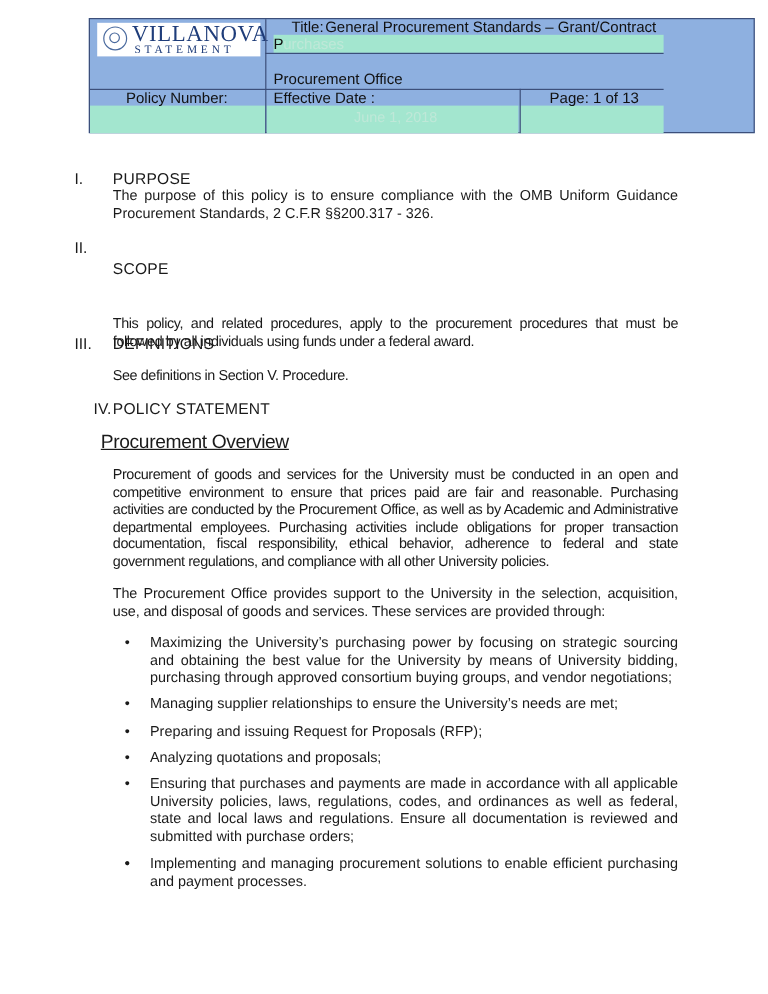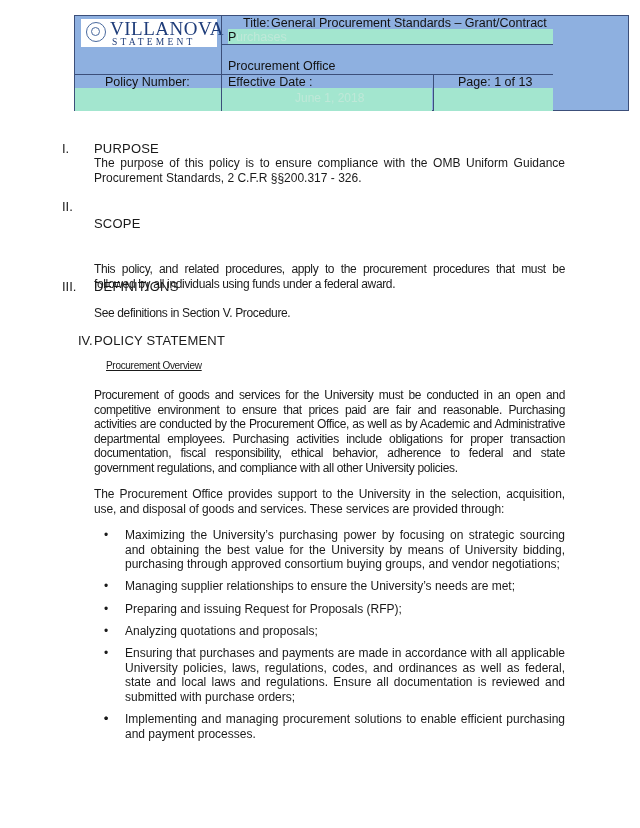--- a/index.html
+++ b/index.html
@@ -26,21 +26,21 @@
   .title-green { position: absolute; left: 153px; top: 13px; width: 325px; height: 15px; background: #a3e6cf; }
   .row2-green { position: absolute; top: 72px; height: 23px; background: #a3e6cf; }
   .faded { position: absolute; font-size: 12px; color: #bfe8d8; white-space: nowrap; }
 
   
   .sec-num { position: absolute; left: 62px; font-size: 13px; width: 24px; text-align: left; }
   .sec-head { position: absolute; left: 94px; font-size: 13px; letter-spacing: 0.2px; text-align: right; }
   .para { position: absolute; left: 94px; width: 471px; font-size: 12px; line-height: 14.6px;
           text-align: justify; }
   .para.condensed { letter-spacing: -0.35px; }
-  .sub-head { position: absolute; left: 106px; font-size: 10px; text-decoration: underline; letter-spacing: -0.3px; }
+  .sub-head { position: absolute; left: 84px; font-size: 16px; text-decoration: underline; letter-spacing: -0.3px; }
   .bullets { position: absolute; left: 94px; top: 528px; width: 471px; margin: 0; padding: 0; list-style: none; }
   .bullets li { position: relative; padding-left: 31px; font-size: 12px; line-height: 14.6px;
                 text-align: justify; margin-bottom: 7.6px; }
   .bullet-dot { position: absolute; left: 10px; top: 0; font-size: 12px; }
 </style>
 </head>
 <body>
 
 <div class="hdr">
   <div class="logo-box">

